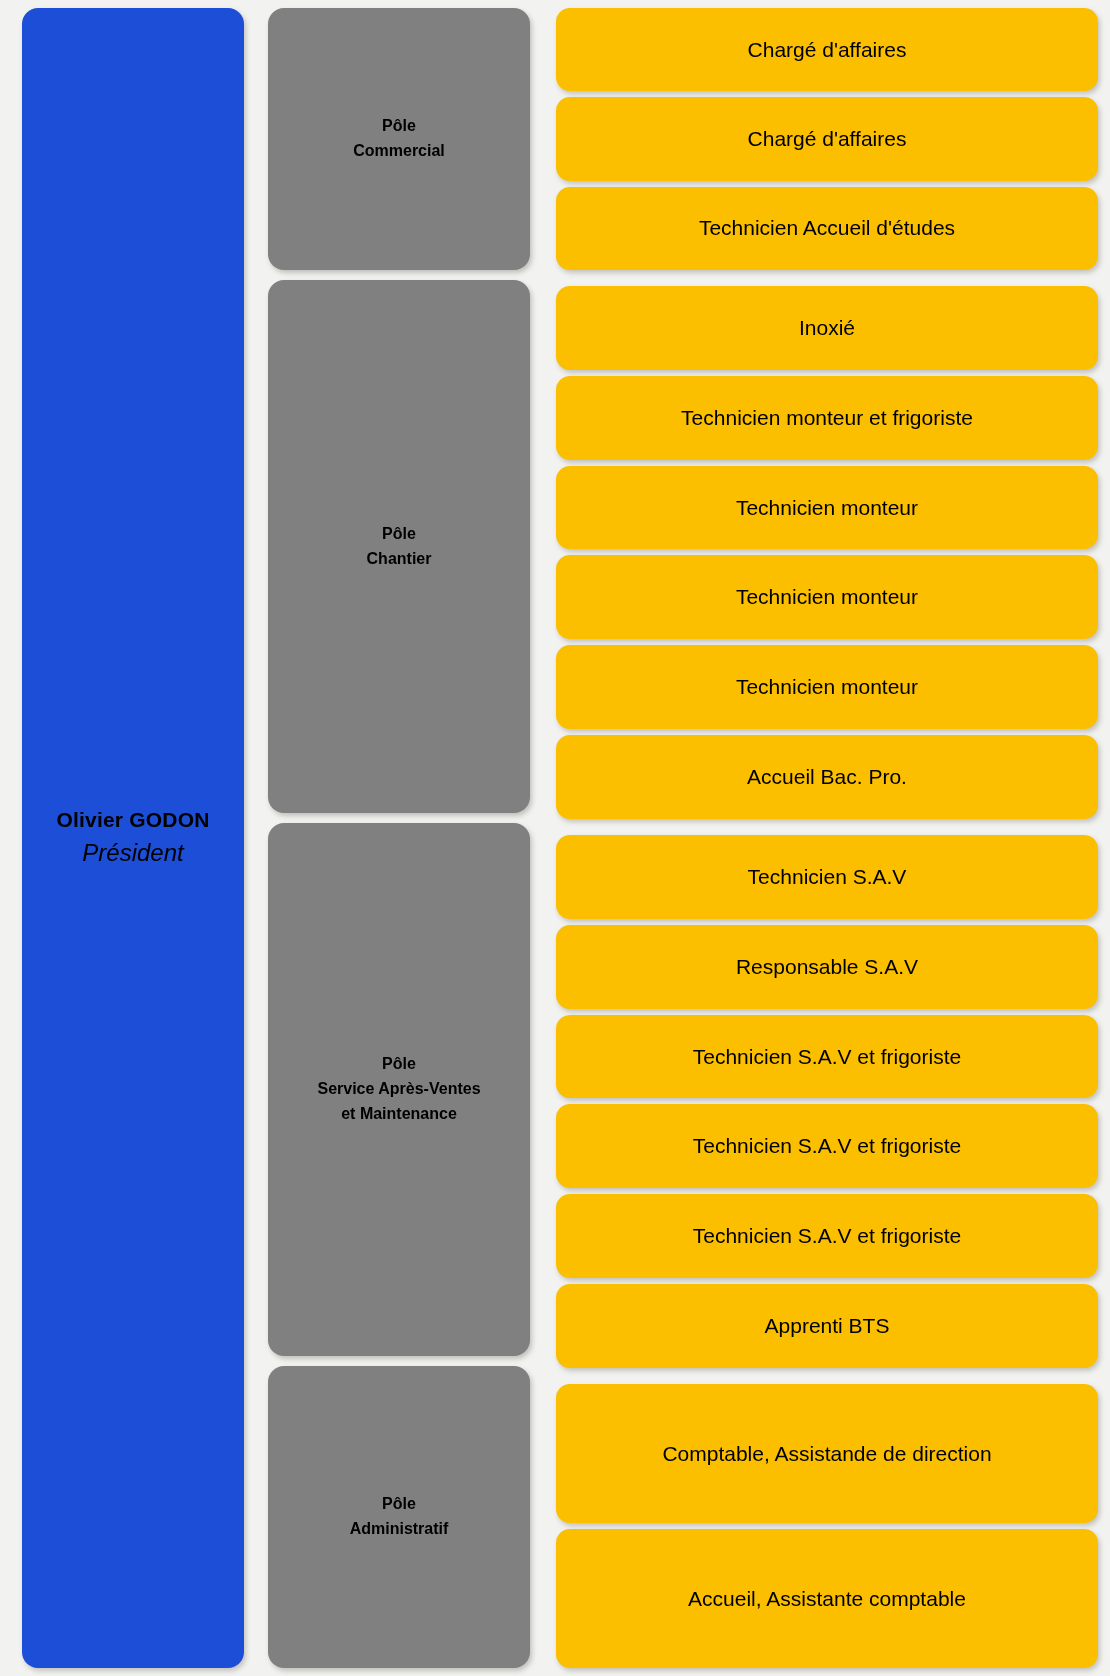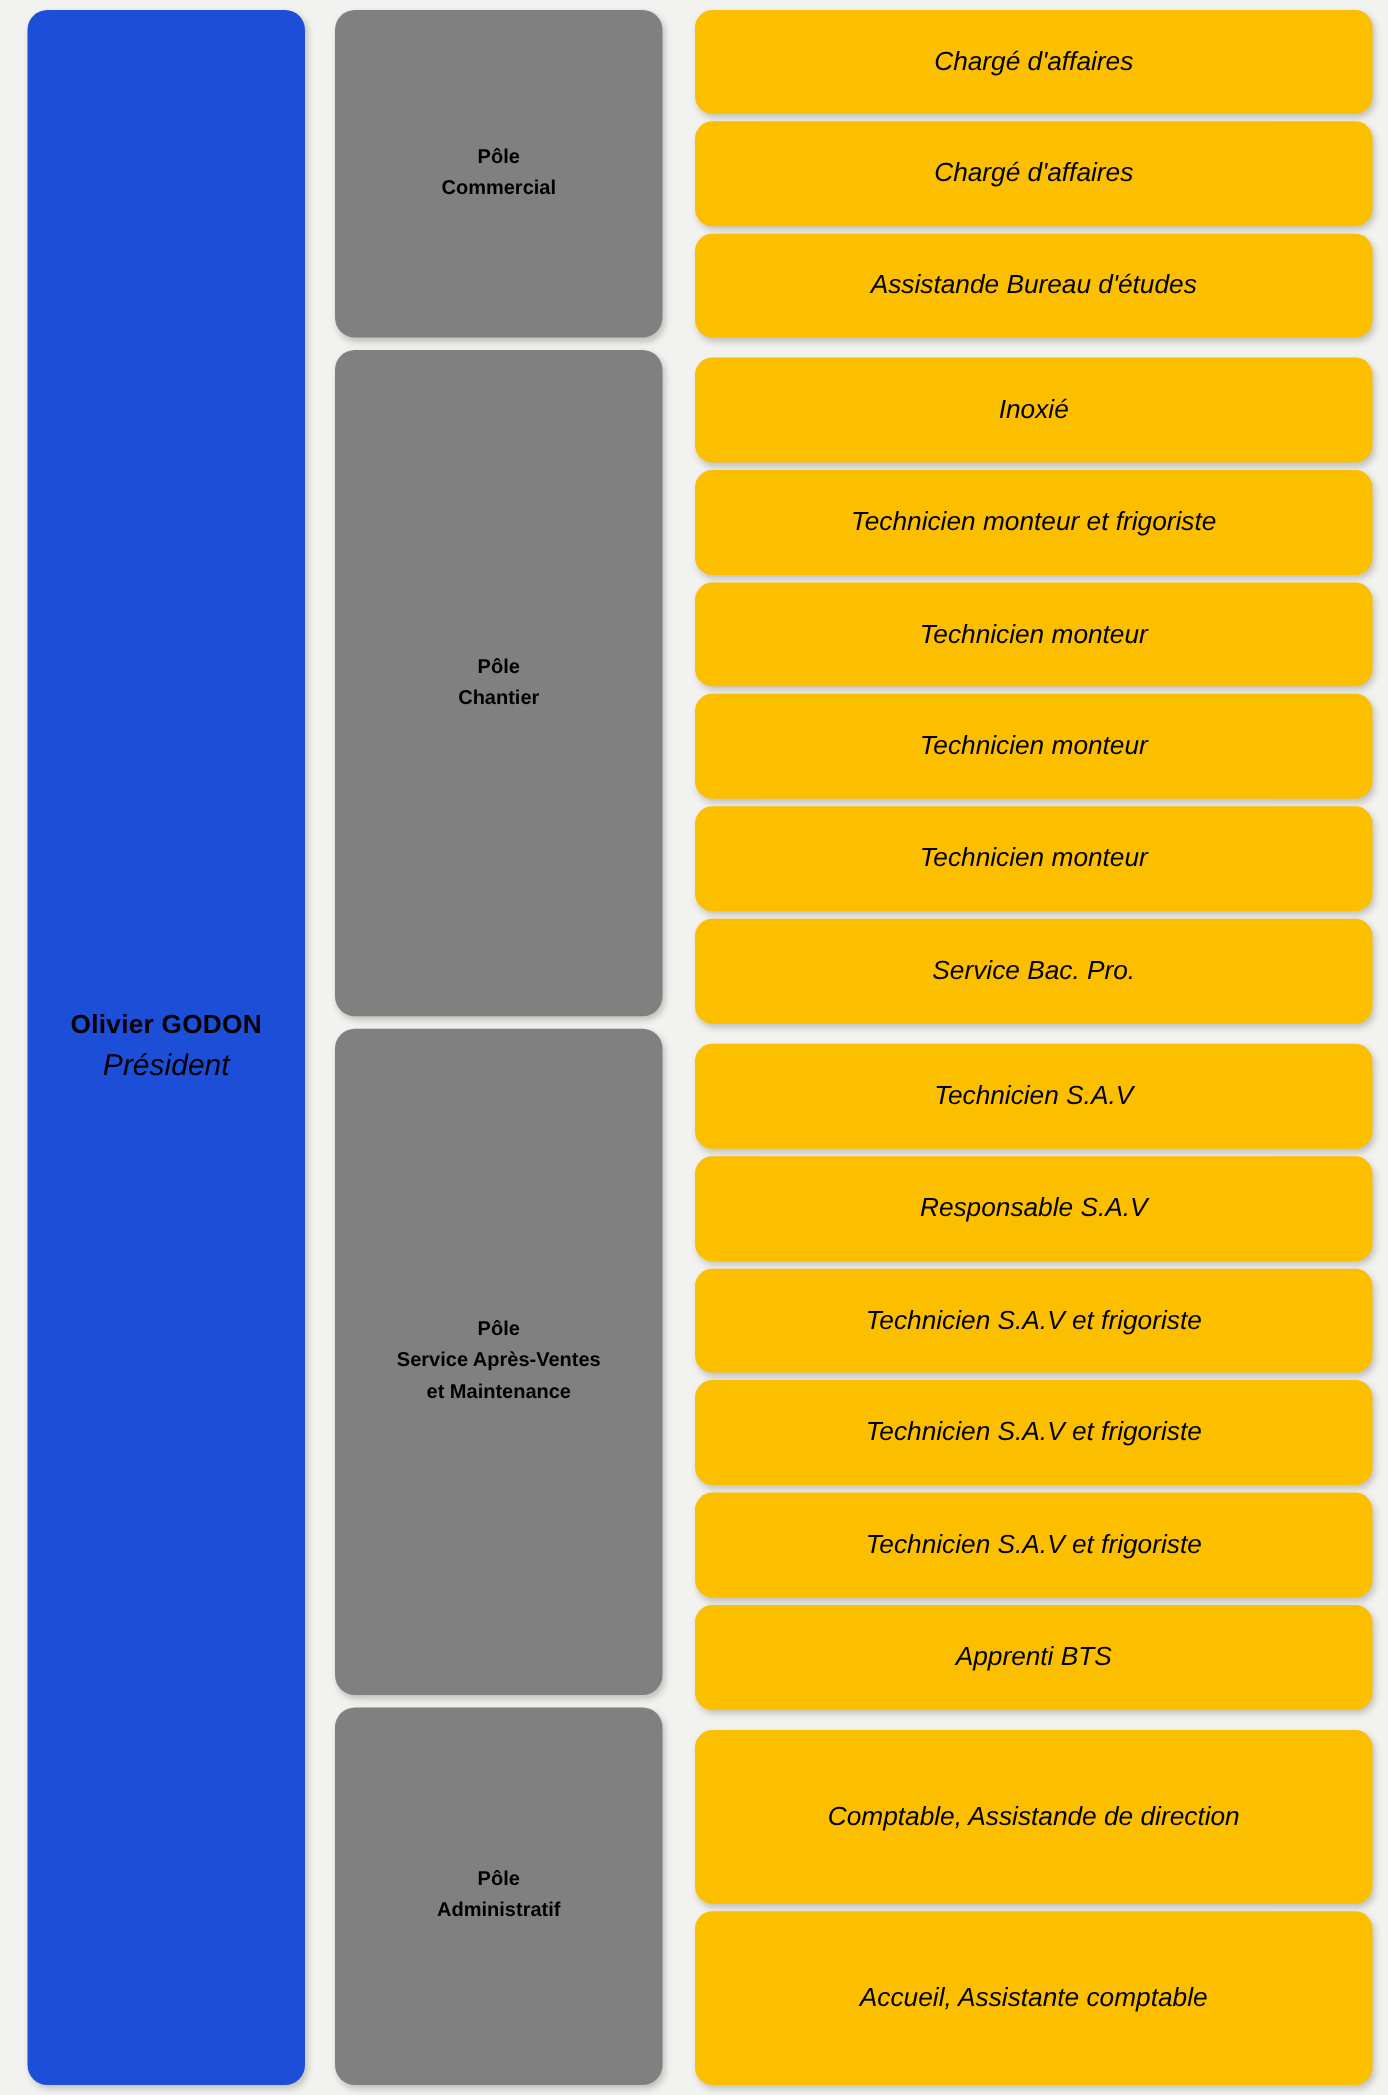--- a/index.html
+++ b/index.html
@@ -101,21 +101,20 @@
   .role-box {
     background: #fbbf00;
     border-radius: 14px;
     box-shadow: 2px 3px 5px rgba(120,118,110,0.38);
     display: flex;
     align-items: center;
     justify-content: center;
     text-align: center;
     color: #000;
     font-size: 21px;
-    font-style: italic;
     padding: 4px 10px;
     box-sizing: border-box;
   }
 
   
   .role-group {
     display: flex;
     flex-direction: column;
     gap: 6px;
   }
@@ -156,30 +155,30 @@
       <span class="pole-line">Administratif</span>
     </div>
 
   </div>
 
   <div class="col-roles">
 
     <div class="role-group" style="flex:0 0 262px;">
       <div class="role-box" style="flex:1;">Chargé d'affaires</div>
       <div class="role-box" style="flex:1;">Chargé d'affaires</div>
-      <div class="role-box" style="flex:1;">Assistande Bureau d'études</div>
+      <div class="role-box" style="flex:1;">Technicien Accueil d'études</div>
     </div>
 
     <div class="role-group" style="flex:0 0 533px;">
       <div class="role-box" style="flex:1;">Inoxié</div>
       <div class="role-box" style="flex:1;">Technicien monteur et frigoriste</div>
       <div class="role-box" style="flex:1;">Technicien monteur</div>
       <div class="role-box" style="flex:1;">Technicien monteur</div>
       <div class="role-box" style="flex:1;">Technicien monteur</div>
-      <div class="role-box" style="flex:1;">Service Bac. Pro.</div>
+      <div class="role-box" style="flex:1;">Accueil Bac. Pro.</div>
     </div>
 
     <div class="role-group" style="flex:0 0 533px;">
       <div class="role-box" style="flex:1;">Technicien S.A.V</div>
       <div class="role-box" style="flex:1;">Responsable S.A.V</div>
       <div class="role-box" style="flex:1;">Technicien S.A.V et frigoriste</div>
       <div class="role-box" style="flex:1;">Technicien S.A.V et frigoriste</div>
       <div class="role-box" style="flex:1;">Technicien S.A.V et frigoriste</div>
       <div class="role-box" style="flex:1;">Apprenti BTS</div>
     </div>

